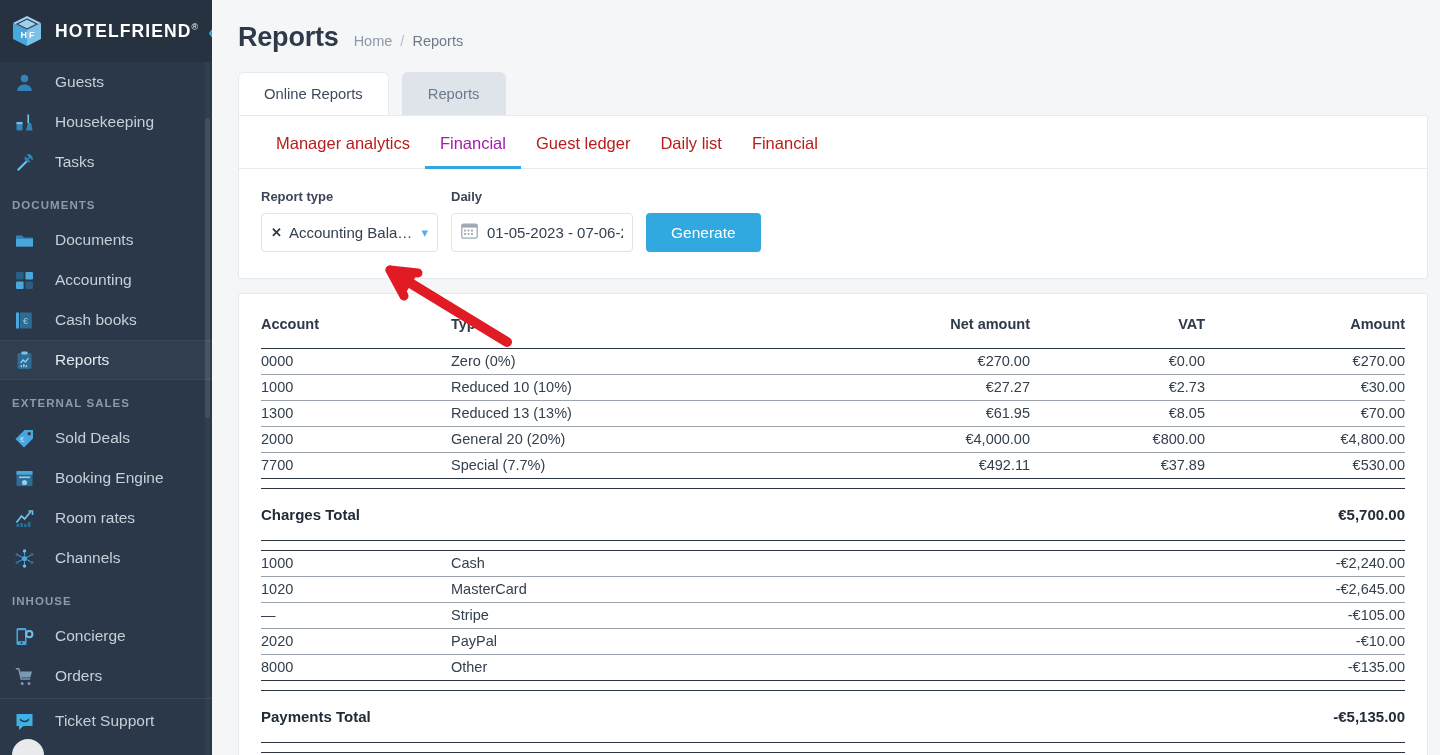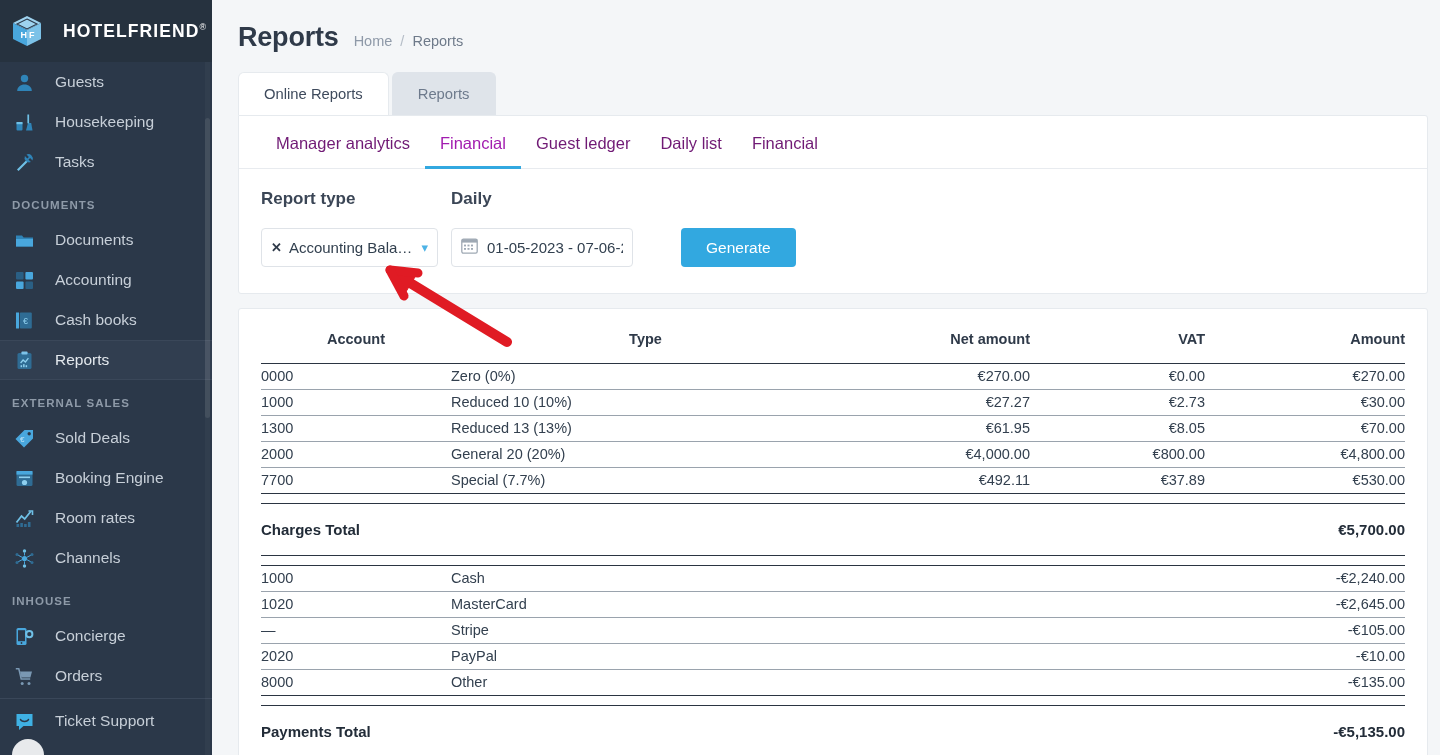--- a/index.html
+++ b/index.html
@@ -19,21 +19,21 @@
     position: relative;
     overflow: hidden;
   }
   .sb-logo {
     height: 62px; display: flex; align-items: center;
     padding-left: 12px; background: #26323f;
   }
   .cube { width: 30px; height: 32px; position: relative; flex: 0 0 auto; }
   .logo-word {
     color: #ffffff; font-size: 17.5px; font-weight: bold;
-    letter-spacing: 1.1px; margin-left: 21px; white-space: nowrap;
+    letter-spacing: 1.1px; margin-left: 13px; white-space: nowrap;
   }
   .logo-reg { font-size: 9px; vertical-align: super; font-weight: normal; }
   .collapse-btn {
     margin-left: 9px; color: #3ab0e2; font-size: 19px;
     line-height: 1; cursor: pointer; font-weight: 600;
   }
 
   .sb-scroll { height: 693px; overflow: hidden; position: relative; }
   .sb-section {
     color: #8e9aa8; font-size: 11.5px; font-weight: bold;
@@ -79,47 +79,47 @@
   .page-title { font-size: 27px; font-weight: bold; color: #2f3a49; letter-spacing: -0.2px; }
   .crumbs { margin-left: 15px; font-size: 14.5px; color: #8e99a8; }
   .crumbs a { color: #8e99a8; text-decoration: none; cursor: pointer; }
   .crumbs .sep { margin: 0 4px; color: #b4bcc6; }
   .crumbs .cur { color: #6e7a8a; }
 
   .toptabs { display: flex; margin: 19px 0 0 26px; position: relative; z-index: 2; }
   .toptab {
     padding: 13px 25px; font-size: 14.8px; border-radius: 6px 6px 0 0;
     cursor: pointer; color: #6d7a8c; background: #dfe4ea;
-    border: 1px solid #dfe4ea; border-bottom: none; margin-right: 3px;
+    border: 1px solid #dfe4ea; border-bottom: none; margin-right: 13px;
   }
   .toptab.active {
     background: #ffffff; color: #3e4a5c; font-weight: normal;
     border-color: #e6eaee;
   }
 
   .panel {
     background: #ffffff; border: 1px solid #e6eaee; border-radius: 0 3px 3px 3px;
     margin: 0 12px 0 26px; position: relative;
   }
   .panel.second { margin-top: 14px; border-radius: 3px; }
 
   .subtabs { display: flex; padding: 0 0 0 22px; border-bottom: 1px solid #e8ebef; }
   .subtab {
-    padding: 18px 15px 15px; font-size: 16.5px; color: #701a75;
+    padding: 18px 15px 15px; font-size: 16.5px; color: #b91c1c;
     cursor: pointer; position: relative; white-space: nowrap;
   }
   .subtab.active { color: #a21caf; }
   .subtab.active::after {
     content: ""; position: absolute; left: 0; right: 0; bottom: -1px;
     height: 3px; background: #32a8e0;
   }
 
   .form-row { display: flex; align-items: flex-end; padding: 20px 0 26px 22px; }
   .fgroup { margin-right: 13px; }
-  .flabel { font-size: 17px; font-weight: bold; color: #3b4656; margin-bottom: 19px; }
+  .flabel { font-size: 13px; font-weight: bold; color: #3b4656; margin-bottom: 9px; }
   .select-box {
     width: 177px; height: 39px; border: 1px solid #dfe3e8; border-radius: 4px;
     background: #fff; display: flex; align-items: center; padding: 0 9px;
     cursor: pointer;
   }
   .sel-x { font-size: 13px; color: #2f3a49; font-weight: bold; margin-right: 7px; }
   .sel-val {
     flex: 1; font-size: 15px; color: #32404f; overflow: hidden;
     white-space: nowrap; text-overflow: ellipsis;
   }
@@ -130,29 +130,28 @@
     cursor: text; overflow: hidden;
   }
   .date-val {
     font-size: 15px; color: #32404f; margin-left: 9px;
     white-space: nowrap; overflow: hidden;
   }
   .gen-btn {
     height: 39px; padding: 0 25px; background: #32a8e0; color: #fff;
     border: none; border-radius: 4px; font-size: 15.5px; cursor: pointer;
     font-family: "Liberation Sans", sans-serif;
-    margin-left: 35px;
   }
 
   
   .tbl-wrap { padding: 22px 22px 30px 22px; }
   table.rep { width: 100%; border-collapse: collapse; }
   table.rep th {
     font-size: 14.5px; font-weight: bold; color: #2f3a49;
-    padding: 0 0 16px 0; text-align: center;
+    padding: 0 0 16px 0; text-align: left;
   }
   table.rep th.num, table.rep td.num { text-align: right; }
   table.rep td { font-size: 14.5px; color: #33404f; padding: 4px 0 5px 0; }
   .c-acct { width: 190px; }
   .c-type { width: auto; }
   .c-net  { width: 190px; }
   .c-vat  { width: 175px; }
   .c-amt  { width: 200px; }
   tr.row td { border-top: 1px solid #43505f; border-bottom: 1px solid #9aa3ad; }
   tr.row.first td { border-top: 1px solid #2b3542; }

